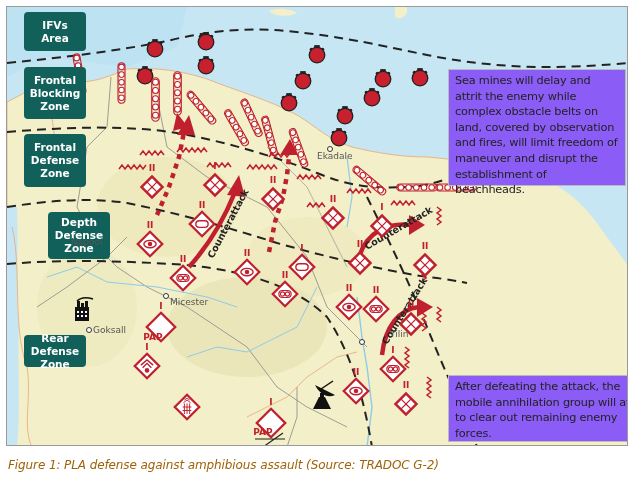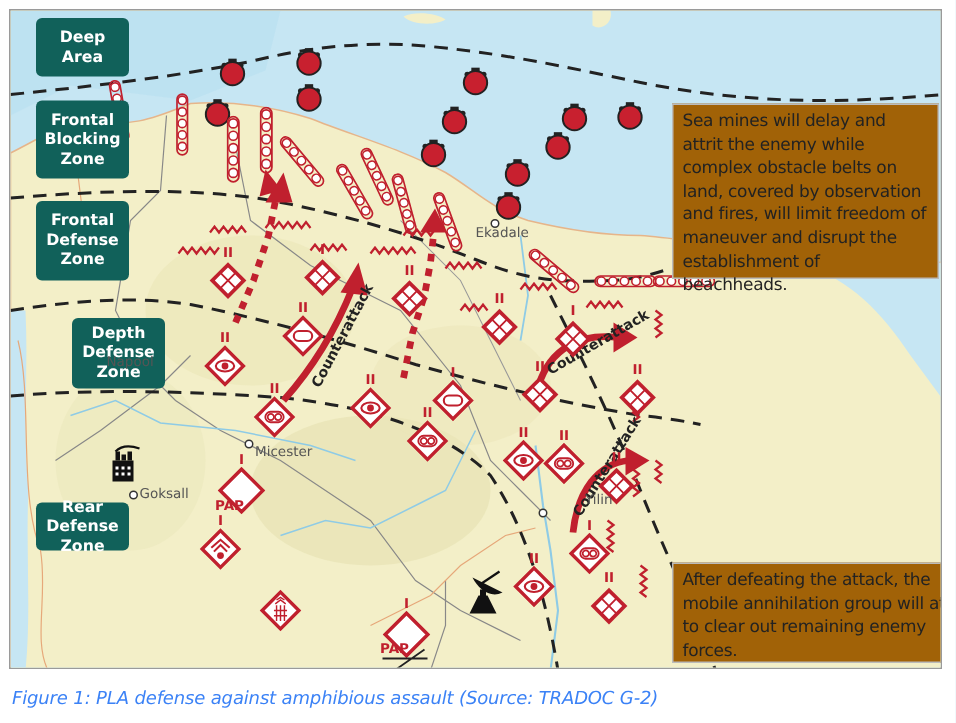--- a/index.html
+++ b/index.html
@@ -1,23 +1,23 @@
 <!DOCTYPE html>
 <html><head>
 <meta charset="utf-8">
 <style>
   html,body{margin:0;padding:0;background:#ffffff;}
   body{width:637px;height:482px;position:relative;overflow:hidden;font-family:"DejaVu Sans","Liberation Sans",sans-serif;}
   #map{position:absolute;left:6px;top:6px;width:622px;height:440px;border:1px solid #9a9a9a;box-sizing:border-box;overflow:hidden;background:#f3efc8;}
   #map svg.base{position:absolute;left:0;top:0;}
   .zone{position:absolute;left:17px;width:62px;background:#11615a;color:#ffffff;border-radius:4px;font-weight:bold;font-size:10.5px;line-height:13px;text-align:center;display:flex;align-items:center;justify-content:center;flex-direction:column;box-sizing:border-box;padding:2px 1px;}
   .zone span{display:block;}
-  .callout{position:absolute;background:#a16207;border:1px solid #bbbbbb;color:#222;font-size:11.3px;line-height:15.6px;padding:3px 6px;box-sizing:border-box;letter-spacing:-0.2px;}
+  .callout{position:absolute;background:#8b5cf6;border:1px solid #bbbbbb;color:#222;font-size:11.3px;line-height:15.6px;padding:3px 6px;box-sizing:border-box;letter-spacing:-0.2px;}
   .place{position:absolute;font-size:9px;color:#555;}
-  .caption{position:absolute;left:8px;top:458px;font-size:12px;color:#3b82f6;font-style:italic;letter-spacing:-0.1px;}
+  .caption{position:absolute;left:8px;top:458px;font-size:12px;color:#a16207;font-style:italic;letter-spacing:-0.1px;}
   .ca-label{font-size:9.5px;font-weight:bold;fill:#222;}
 </style>
 </head>
 <body>
 
 <div id="map">
   <svg class="base" width="622" height="440" viewBox="0 0 622 440">
     <defs>
       <symbol id="mine" viewBox="-8 -10 16 18">
         <rect x="-2.5" y="-9" width="5" height="3" fill="#222"></rect>
@@ -259,21 +259,21 @@
 
     <g fill="#111">
       <path d="M306,402 L324,402 L318,390 L312,390 Z"></path>
       <path d="M308,378 C312,386 320,392 328,388 Z"></path>
       <path d="M314,382 L326,374" stroke="#111" stroke-width="1.5"></path>
       <rect x="313" y="386" width="4" height="6"></rect>
     </g>
   </svg>
 
   <div class="zone" style="top:5px;height:39px;">
-    <span>Deep</span>
+    <span>IFVs</span>
       <span>Area</span>
   </div>
   <div class="zone" style="top:60px;height:52px;">
     <span>Frontal</span>
       <span>Blocking</span>
       <span>Zone</span>
   </div>
   <div class="zone" style="top:127px;height:53px;">
     <span>Frontal</span>
       <span>Defense</span>

